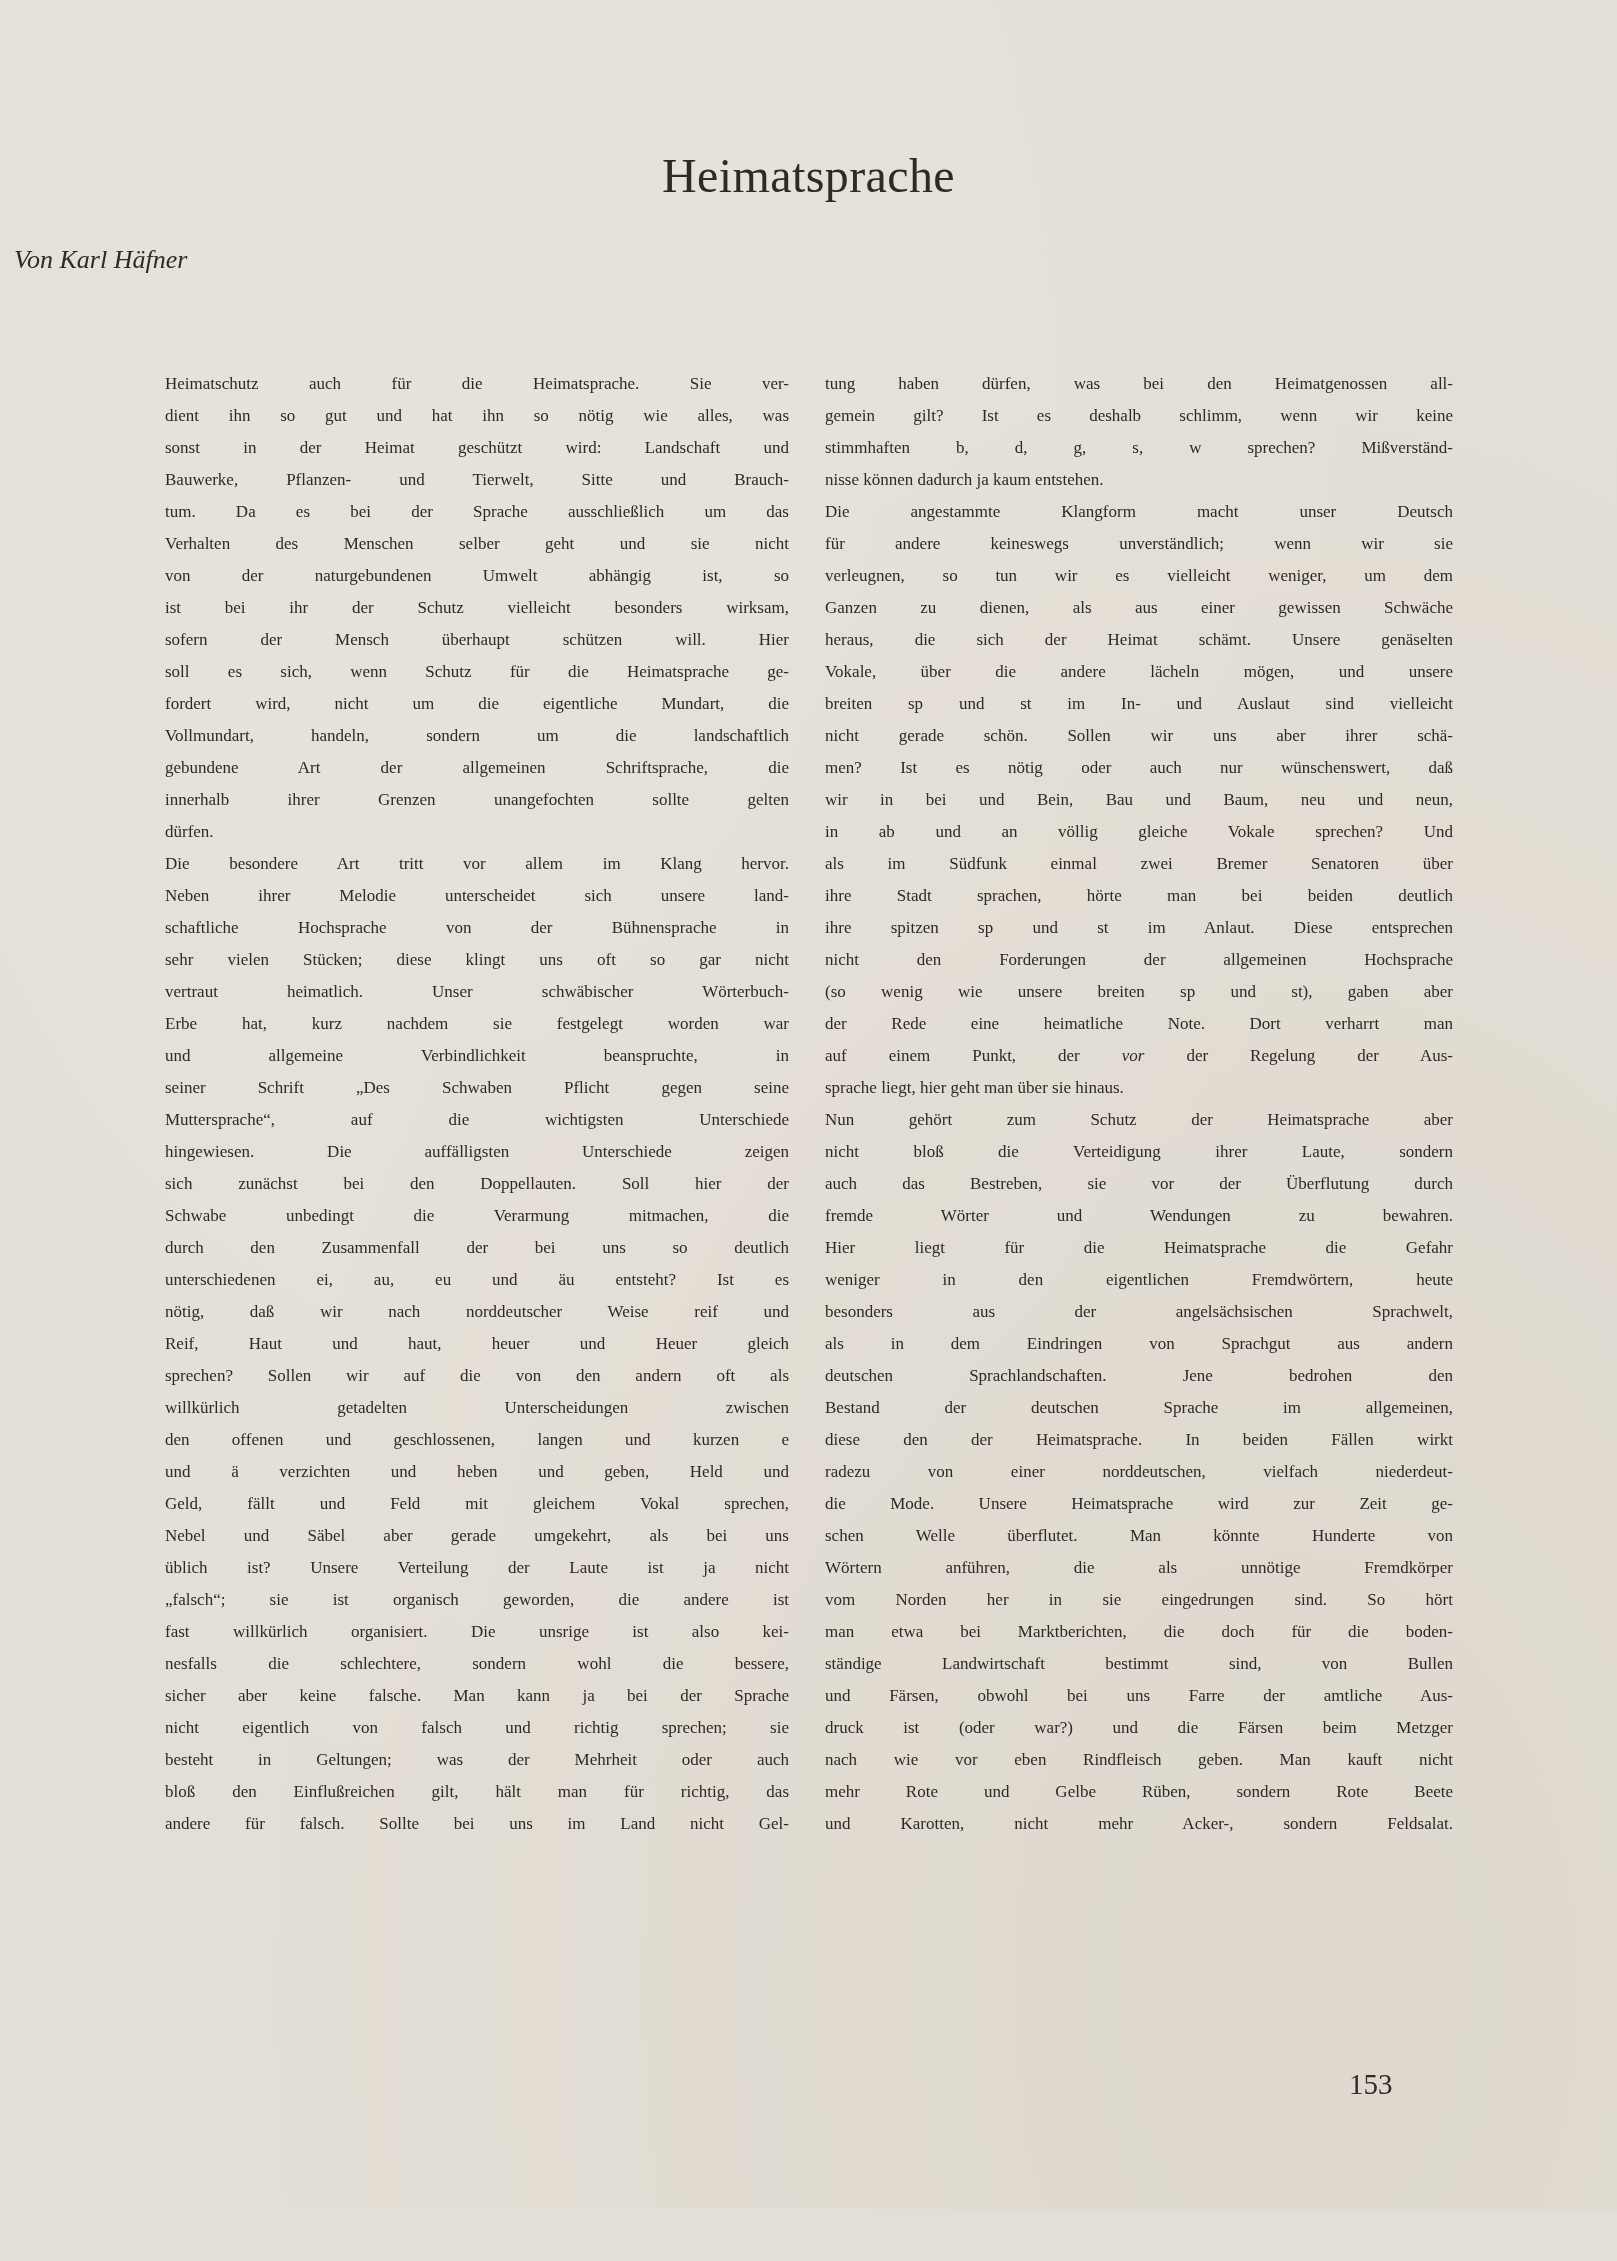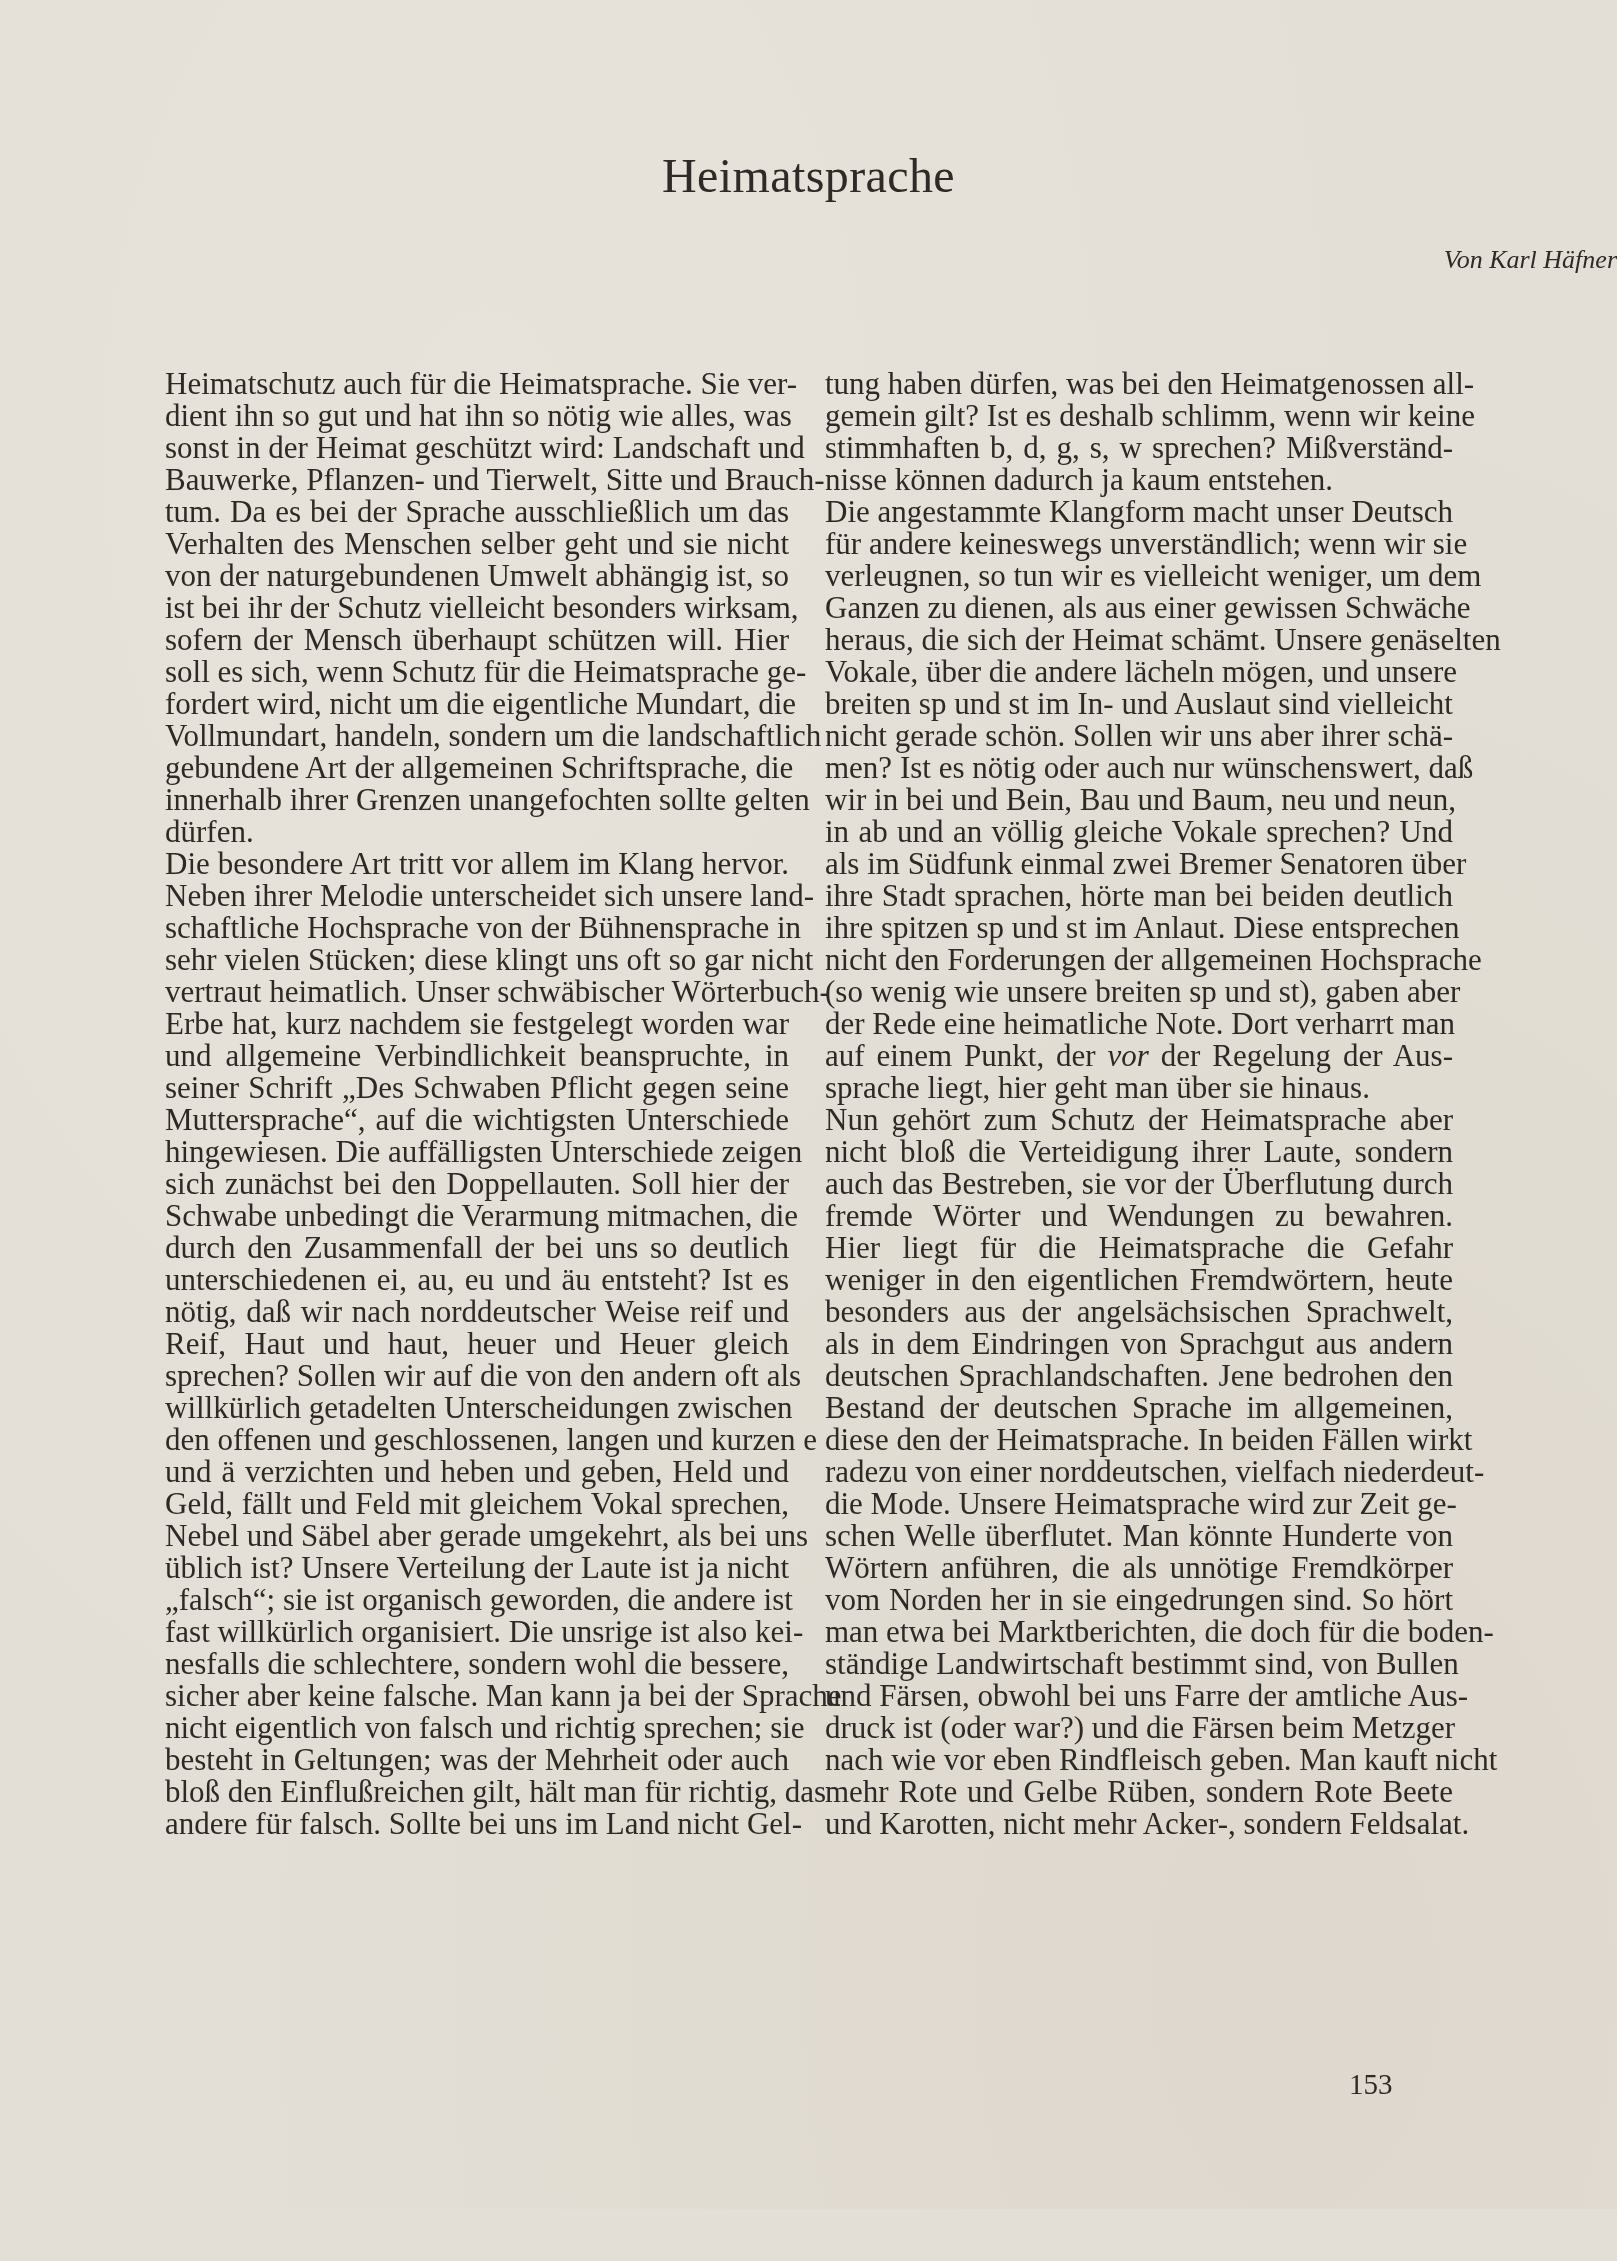--- a/index.html
+++ b/index.html
@@ -36,33 +36,33 @@
     letter-spacing: 0.4px;
     color: #2f2a27;
     margin: 0;
     line-height: 1;
   }
   .byline {
     position: absolute;
     left: 0;
     width: 1617px;
     top: 247px;
-    text-align: right;
+    text-align: left;
     font-size: 26px;
     font-style: italic;
     color: #2f2a27;
     margin: 0;
     line-height: 1;
-    padding-left: 24px;
+    padding-left: 14px;
     box-sizing: border-box;
   }
   .column {
     position: absolute;
     top: 368px;
-    font-size: 31px;
+    font-size: 17px;
     line-height: 32px;
   }
   .column.left {
     left: 165px;
     width: 624px;
   }
   .column.right {
     left: 825px;
     width: 628px;
   }

